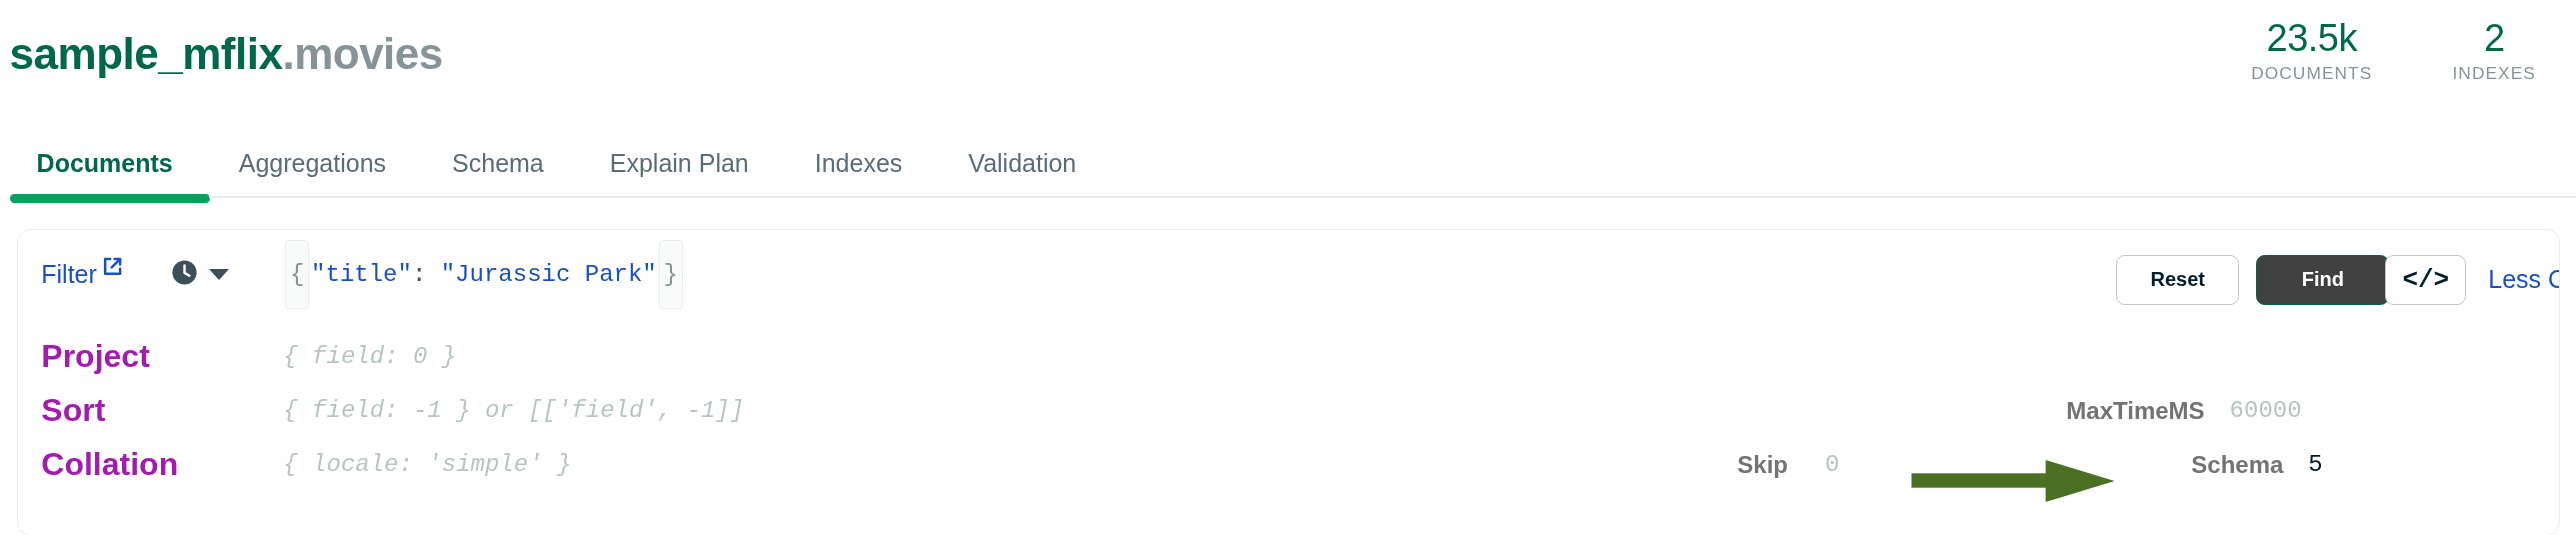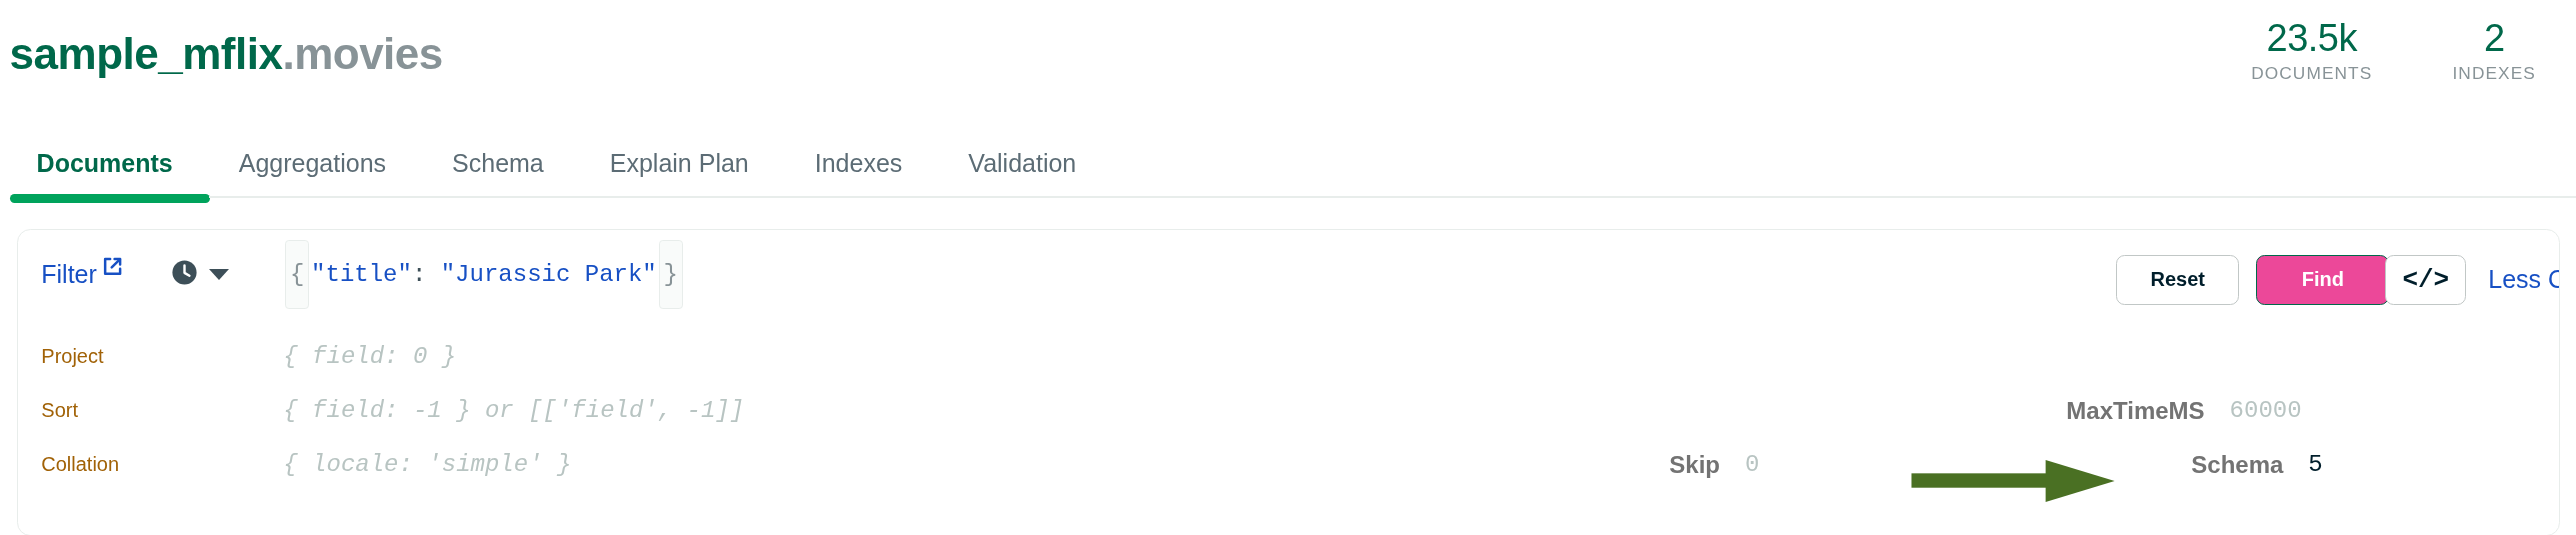--- a/index.html
+++ b/index.html
@@ -62,21 +62,21 @@
     border: 1.9px solid #E8EDEB; border-radius: 13.4px;
     background: #ffffff; overflow:hidden;
   }
   .qrow { position:absolute; left:0; width: 100%; height: 65px; }
   .row-filter   { top: 11.5px; }
   .row-project  { top: 94px; }
   .row-sort     { top: 148px; }
   .row-collation{ top: 202px; }
 
   .lbl {
-    position:absolute; font-size: 20px; font-weight: 400; color:#a16207;
+    position:absolute; font-size: 32px; font-weight: 700; color:#a21caf;
     line-height: 65px; white-space:nowrap;
   }
   .filter-link {
     position:absolute; left: 23px; top: 0; line-height: 65px;
     font-size: 25px; color:#1750C4; font-weight: 400; white-space:nowrap;
     display:flex; align-items:center; height:65px; cursor:pointer;
   }
   .ext-icon { display:inline-block; margin-left: 4.8px; margin-bottom: 11.5px; }
 
   .history-btn {
@@ -105,21 +105,21 @@
   .btn {
     position:absolute; top: 13.4px; height: 50px; border-radius: 8.6px;
     font-size: 20px; font-weight: 700; display:flex; align-items:center;
     justify-content:center; cursor:pointer; white-space:nowrap;
   }
   .btn-reset {
     left: 2098px; width: 123px; border: 1.9px solid #C1C7C6; color:#001E2B;
     background:#fff;
   }
   .btn-find {
-    left: 2238px; width: 133px; background:#ec4899; color:#ffffff;
+    left: 2238px; width: 133px; background:#404040; color:#ffffff;
     border: 1.9px solid #00684A;
   }
   .btn-code {
     left: 2367px; width: 81px; border: 1.9px solid #C1C7C6; background:#fff;
     color:#001E2B; font-family:"Liberation Mono", monospace; font-size: 26px;
     font-weight: 700;
   }
   .less-options {
     position:absolute; left: 2470px; top: 13.4px; height: 50px;
     display:flex; align-items:center; gap: 9.6px;
@@ -221,21 +221,21 @@
       <div class="code code-ph" style="left:265px;">{ field: -1 } or [['field', -1]]</div>
       <div class="right-field" style="left:2048px;">
         <span class="rf-lbl">MaxTimeMS</span>
         <span class="rf-val rf-ph">60000</span>
       </div>
     </div>
 
     <div class="qrow row-collation">
       <div class="lbl" style="left:23px;">Collation</div>
       <div class="code code-ph" style="left:265px;">{ locale: 'simple' }</div>
-      <div class="right-field" style="left:1651px;">
+      <div class="right-field" style="left:1719px;gap:12px;">
         <span class="rf-lbl">Skip</span>
         <span class="rf-val rf-ph">0</span>
       </div>
       <div class="right-field" style="left:2173px;">
         <span class="rf-lbl">Schema</span>
         <span class="rf-val rf-filled">5</span>
       </div>
     </div>
 
   </div>

